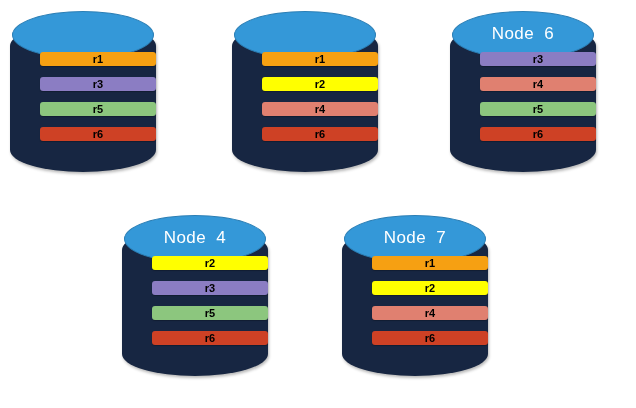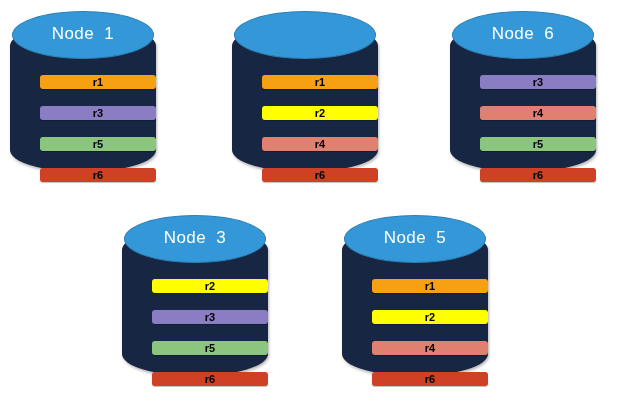--- a/index.html
+++ b/index.html
@@ -60,46 +60,45 @@
     color: #ffffff;
     font-size: 17px;
     font-weight: 400;
     letter-spacing: 0.4px;
     white-space: pre;
   }
 
   .replicas {
     position: absolute;
     left: 30px;
-    top: 67px;
+    top: 44px;
     width: 116px;
     display: flex;
     flex-direction: column;
-    gap: 17px;
+    gap: 11px;
   }
 
   .replica {
     height: 14px;
     border-radius: 3px;
     color: #000000;
     font-size: 11px;
     font-weight: bold;
     line-height: 14px;
     text-align: center;
     box-shadow: 0 1px 1px rgba(0,0,0,0.25);
   }
 </style>
 </head>
 <body>
 
 <div id="stage">
     <div class="node" style="left: 10px; top: 8px;">
       <div class="cyl-body" style="background: rgb(23, 38, 66);"></div>
       <div class="cyl-top" style="background: rgb(52, 152, 216);"></div>
-      <div class="node-label">Node  1</div>
       <div class="replicas">
         <div class="replica" style="background: rgb(246, 160, 18);">r1</div>
         <div class="replica" style="background: rgb(139, 125, 195);">r3</div>
         <div class="replica" style="background: rgb(140, 198, 126);">r5</div>
         <div class="replica" style="background: rgb(206, 65, 37);">r6</div>
       </div>
     </div>
     <div class="node" style="left: 232px; top: 8px;">
       <div class="cyl-body" style="background: rgb(23, 38, 66);"></div>
       <div class="cyl-top" style="background: rgb(52, 152, 216);"></div>
@@ -117,32 +116,32 @@
       <div class="replicas">
         <div class="replica" style="background: rgb(139, 125, 195);">r3</div>
         <div class="replica" style="background: rgb(224, 128, 112);">r4</div>
         <div class="replica" style="background: rgb(140, 198, 126);">r5</div>
         <div class="replica" style="background: rgb(206, 65, 37);">r6</div>
       </div>
     </div>
     <div class="node" style="left: 122px; top: 212px;">
       <div class="cyl-body" style="background: rgb(23, 38, 66);"></div>
       <div class="cyl-top" style="background: rgb(52, 152, 216);"></div>
-      <div class="node-label">Node  3</div>
+      <div class="node-label">Node  4</div>
       <div class="replicas">
         <div class="replica" style="background: rgb(255, 255, 0);">r2</div>
         <div class="replica" style="background: rgb(139, 125, 195);">r3</div>
         <div class="replica" style="background: rgb(140, 198, 126);">r5</div>
         <div class="replica" style="background: rgb(206, 65, 37);">r6</div>
       </div>
     </div>
     <div class="node" style="left: 342px; top: 212px;">
       <div class="cyl-body" style="background: rgb(23, 38, 66);"></div>
       <div class="cyl-top" style="background: rgb(52, 152, 216);"></div>
-      <div class="node-label">Node  5</div>
+      <div class="node-label">Node  7</div>
       <div class="replicas">
         <div class="replica" style="background: rgb(246, 160, 18);">r1</div>
         <div class="replica" style="background: rgb(255, 255, 0);">r2</div>
         <div class="replica" style="background: rgb(224, 128, 112);">r4</div>
         <div class="replica" style="background: rgb(206, 65, 37);">r6</div>
       </div>
     </div>
   </div>
 
 </body></html>

